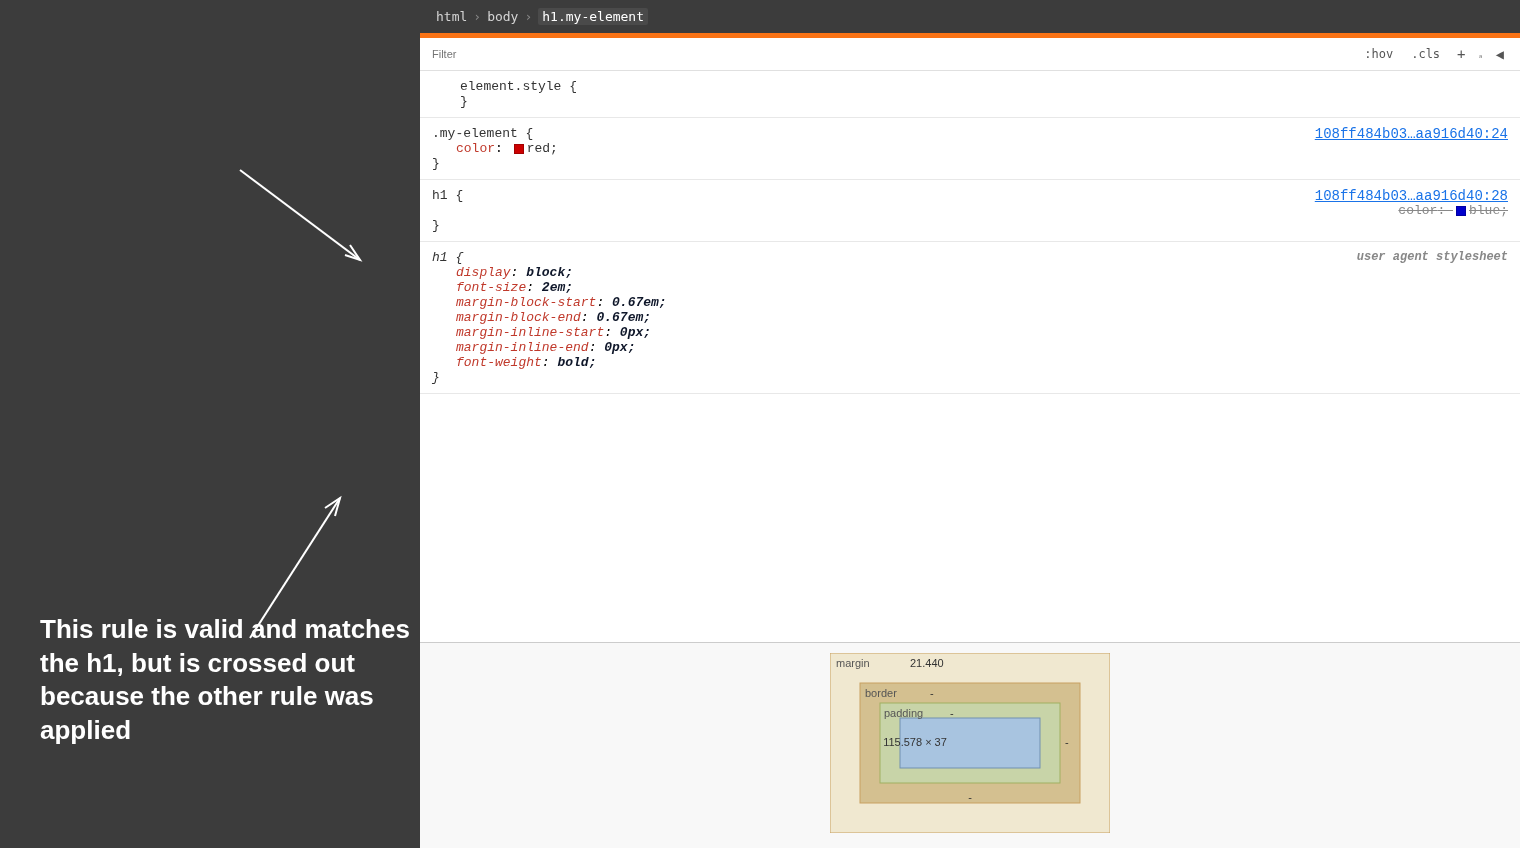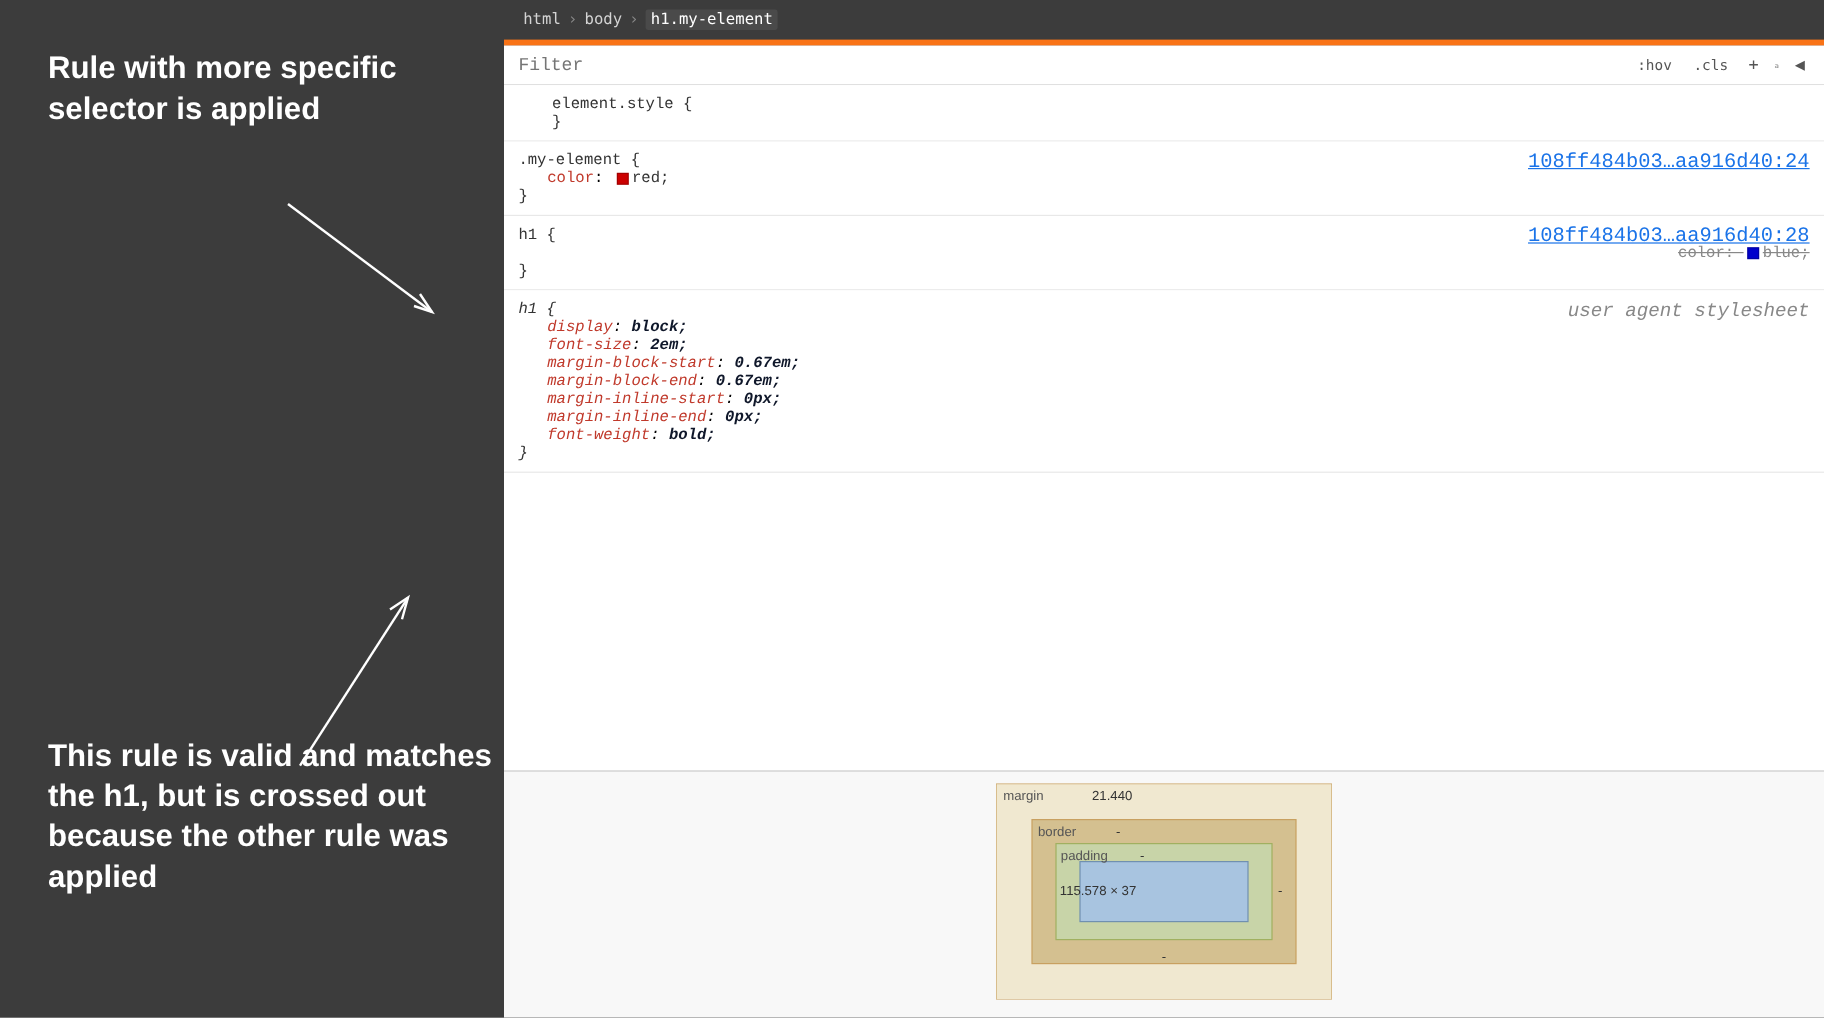--- a/index.html
+++ b/index.html
@@ -132,24 +132,23 @@
       padding: 6px 12px;
       background: #fff;
       border-bottom: 1px solid #e0e0e0;
       gap: 8px;
     }
 
     .filter-input {
       flex: 1;
       border: none;
       outline: none;
-      font-size: 15px;
+      font-size: 11px;
       color: #888;
       background: transparent;
-      font-family: Liberation Mono, monospace;
     }
 
     .filter-actions {
       display: flex;
       align-items: center;
       gap: 8px;
       font-size: 12px;
       color: #555;
       font-family: 'Consolas', monospace;
     }
@@ -202,32 +201,33 @@
     .css-block.h1-ua {
       background: #fff;
       font-style: italic;
     }
 
     .source-link {
       position: absolute;
       right: 12px;
       top: 8px;
       color: #1a73e8;
-      font-size: 17px;
+      font-size: 14px;
       text-decoration: underline;
       cursor: pointer;
     }
 
     .ua-label {
       position: absolute;
       right: 12px;
       top: 8px;
       color: #888;
-      font-size: 16px;
+      font-size: 12px;
       font-style: italic;
+      font-weight: bold;
     }
 
     .selector {
       color: #333;
       font-weight: 500;
     }
 
     .selector.italic {
       font-style: italic;
     }
@@ -295,21 +295,20 @@
     
     .box-model-svg {
       width: 280px;
       height: 180px;
     }
   </style>
 </head>
 <body>
 
 <div class="left-panel">
-  <div class="annotation-top">Rule with more specific selector is applied</div>
 
   <svg class="arrow-top" viewBox="0 0 160 120">
     <line x1="20" y1="10" x2="140" y2="100" stroke="white" stroke-width="2"></line>
     <polyline points="125,95 140,100 130,85" stroke="white" stroke-width="2" fill="none"></polyline>
   </svg>
 
   <svg class="arrow-bottom" viewBox="0 0 130 180" style="position:absolute; bottom:190px; left:230px;">
     <line x1="20" y1="160" x2="110" y2="20" stroke="white" stroke-width="2"></line>
     <polyline points="95,30 110,20 105,38" stroke="white" stroke-width="2" fill="none"></polyline>
   </svg>

